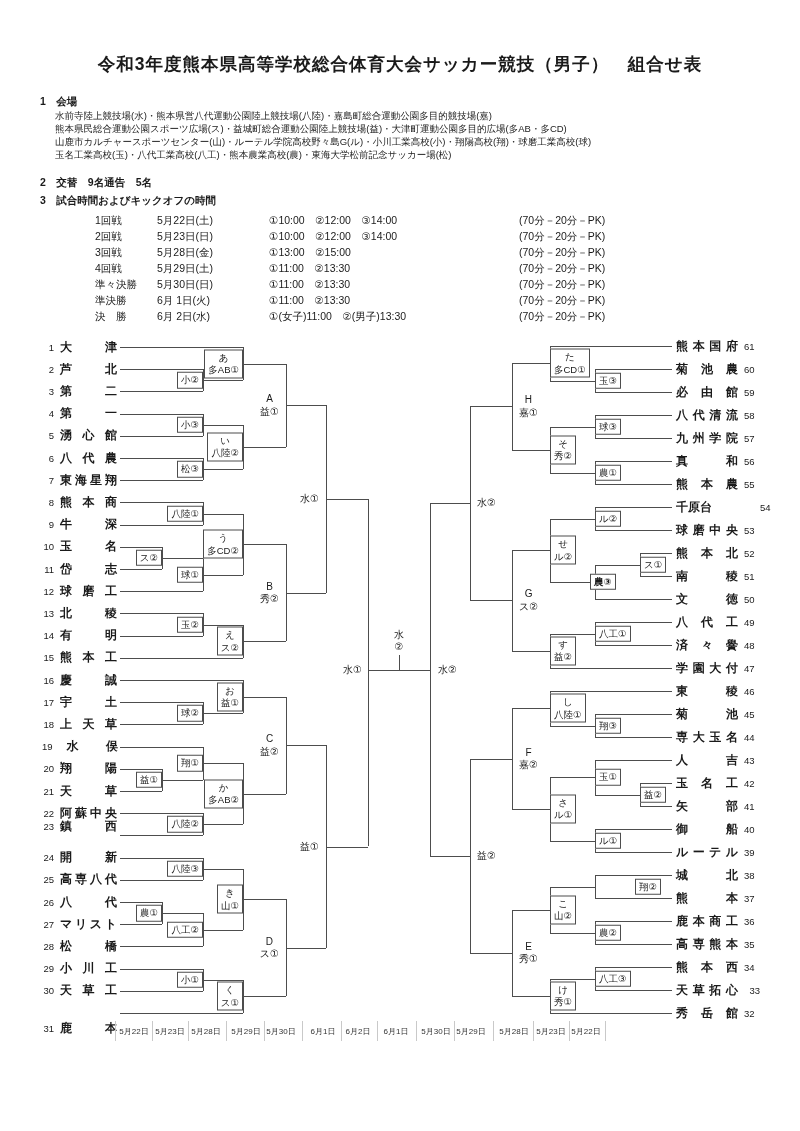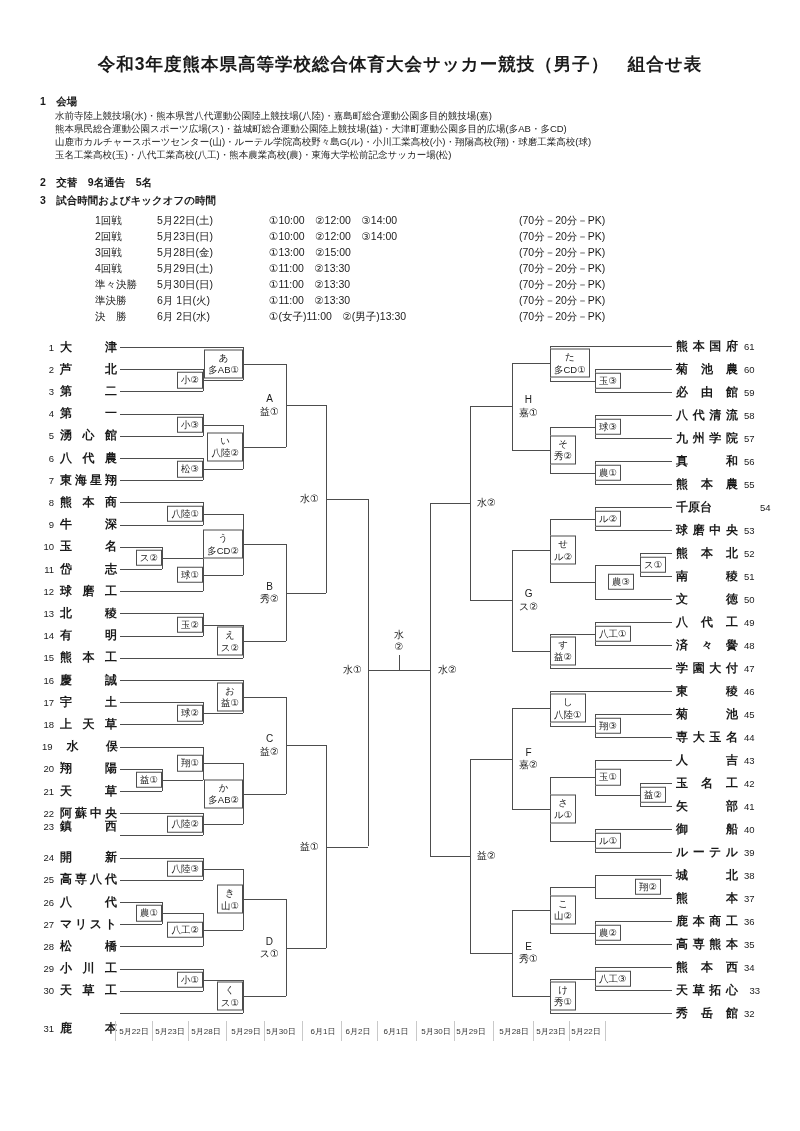--- a/index.html
+++ b/index.html
@@ -306,21 +306,21 @@
       </div>
       <div class="hl" style="left: 640px; top: 553px; width: 32px;"></div>
       <div class="hl" style="left: 640px; top: 576px; width: 32px;"></div>
       <div class="vl" style="left: 640px; top: 553px; height: 23px;"></div>
       <div class="mbox" style="left: 640px; top: 564.5px;">
         <div>ス①</div>
       </div>
       <div class="hl" style="left: 595px; top: 564.5px; width: 45px;"></div>
       <div class="hl" style="left: 595px; top: 599px; width: 77px;"></div>
       <div class="vl" style="left: 595px; top: 564.5px; height: 34.5px;"></div>
-      <div class="mbox" style="left: 608px; top: 581.75px;">
+      <div class="mbox" style="left: 590px; top: 581.75px; font-weight: bold;">
         <div>農③</div>
       </div>
       <div class="hl" style="left: 595px; top: 622px; width: 77px;"></div>
       <div class="hl" style="left: 595px; top: 645px; width: 77px;"></div>
       <div class="vl" style="left: 595px; top: 622px; height: 23px;"></div>
       <div class="mbox" style="left: 595px; top: 633.5px;">
         <div>八工①</div>
       </div>
       <div class="hl" style="left: 595px; top: 714px; width: 77px;"></div>
       <div class="hl" style="left: 595px; top: 737px; width: 77px;"></div>

